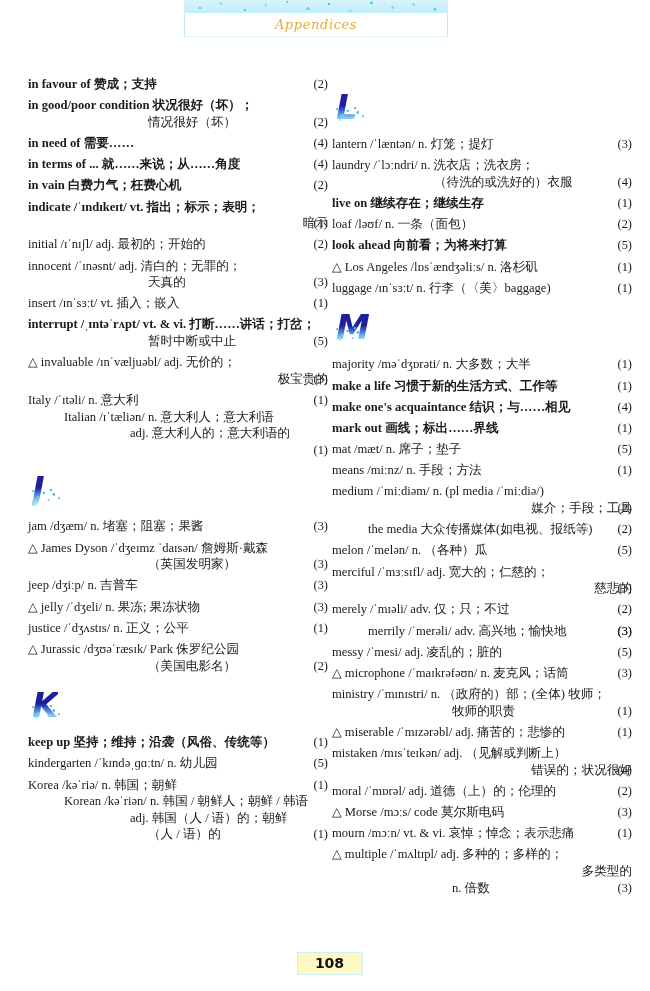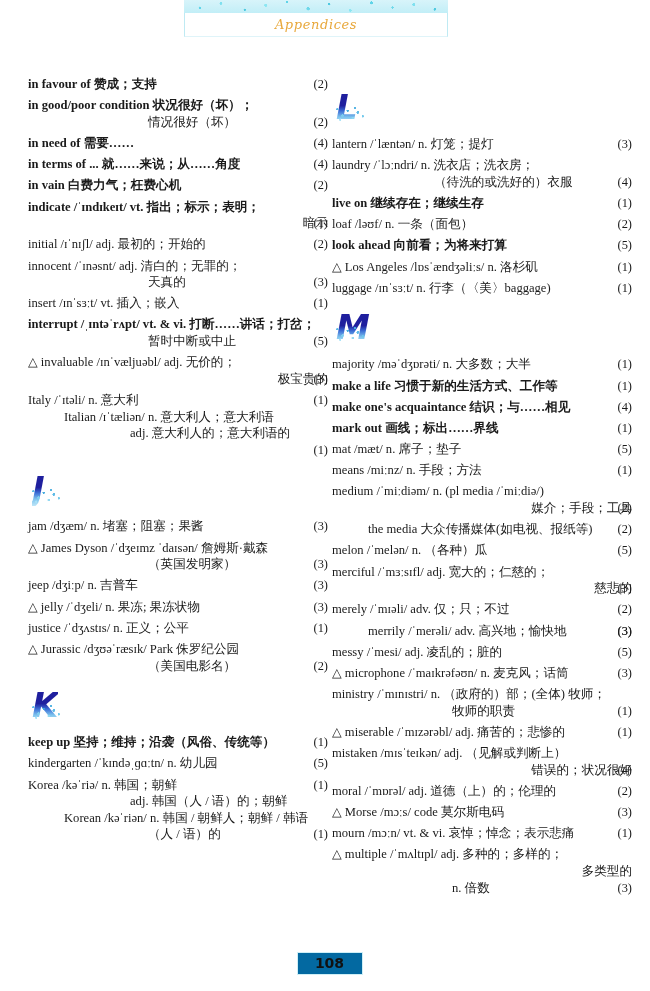--- a/index.html
+++ b/index.html
@@ -164,21 +164,21 @@
   }
   .folio {
     display: inline-block;
     min-width: 46px;
     padding: 2px 9px 3px;
     border: 1px solid #cfeff6;
     font-family: "DejaVu Sans", sans-serif;
     font-weight: bold;
     font-size: 14px;
     color: #111;
-    background: #0369a1;
+    background: #fef9c3;
     margin-left: 9px;
   }
 </style>
 </head>
 <body>
 
 <div id="page-header">
   <div class="hdr-texture"></div>
   <div class="hdr-plate"></div>
   <div class="hdr-title">Appendices</div>
@@ -263,22 +263,22 @@
   </div>
   <div>
       <div class="entry">
         <div class="line"><span class="txt hw">keep up  坚持；维持；沿袭（风俗、传统等）</span><span class="ref">(1)</span></div>
       </div>
       <div class="entry">
         <div class="line"><span class="txt plain">kindergarten /ˈkɪndəˌɡɑːtn/ n. 幼儿园</span><span class="ref">(5)</span></div>
       </div>
       <div class="entry">
         <div class="line"><span class="txt plain">Korea /kəˈriə/ n. 韩国；朝鲜</span><span class="ref">(1)</span></div>
+        <div class="line ind1"><span class="txt plain">Korean /kəˈriən/ n. 韩国 / 朝鲜人；朝鲜 / 韩语</span></div>
         <div class="line ind3"><span class="txt plain">adj. 韩国（人 / 语）的；朝鲜</span></div>
-        <div class="line ind1"><span class="txt plain">Korean /kəˈriən/ n. 韩国 / 朝鲜人；朝鲜 / 韩语</span></div>
         <div class="line ind4"><span class="txt plain">（人 / 语）的</span><span class="ref">(1)</span></div>
       </div>
     </div>
 </div>
 
 <div class="col" id="col-right">
   <div class="sect">
     <span class="initial">L</span>
   </div>
   <div>

